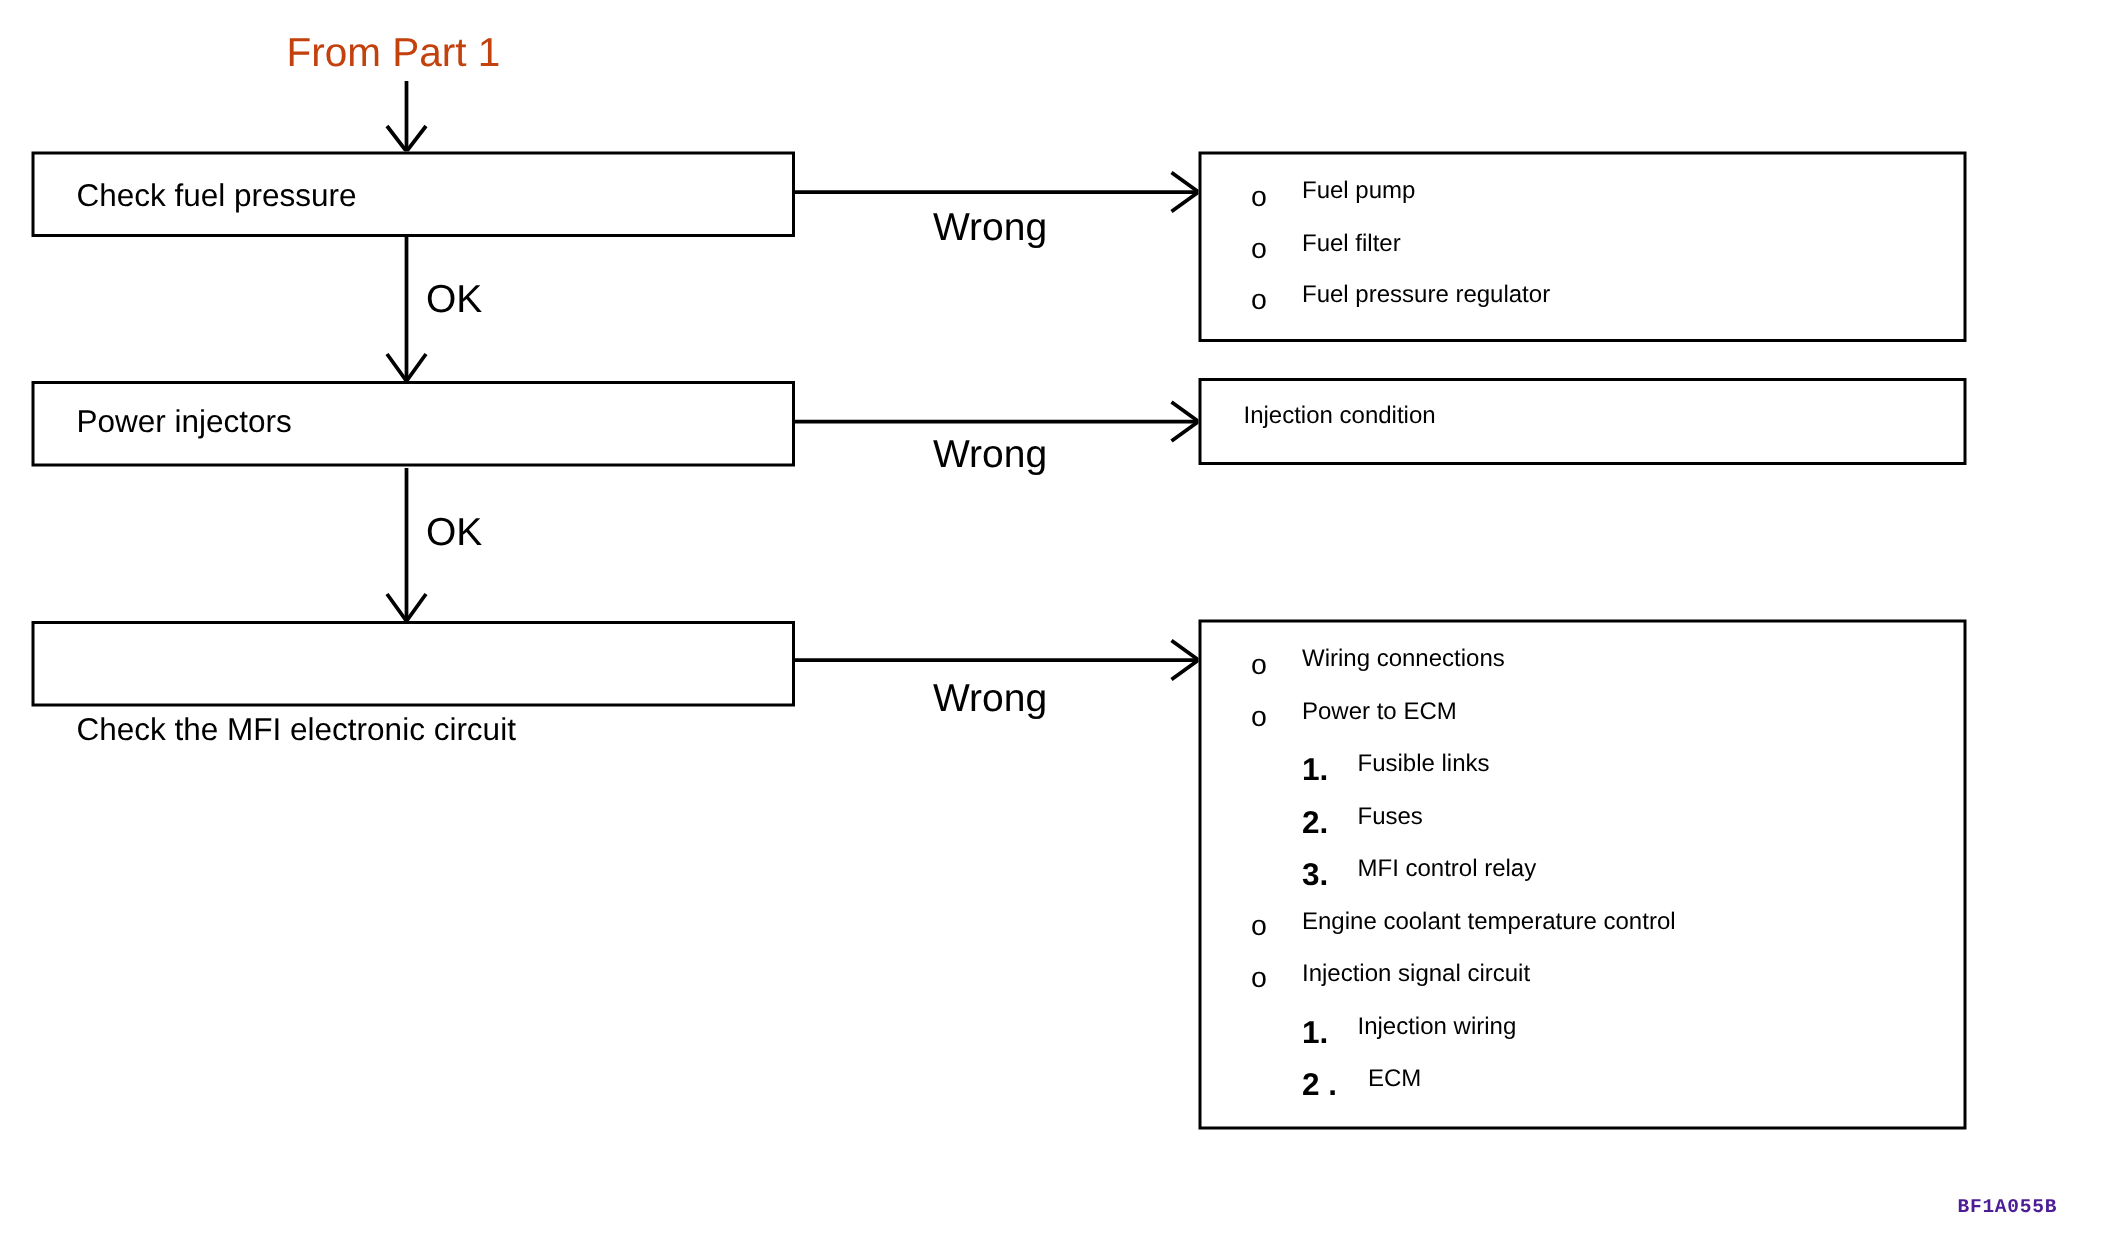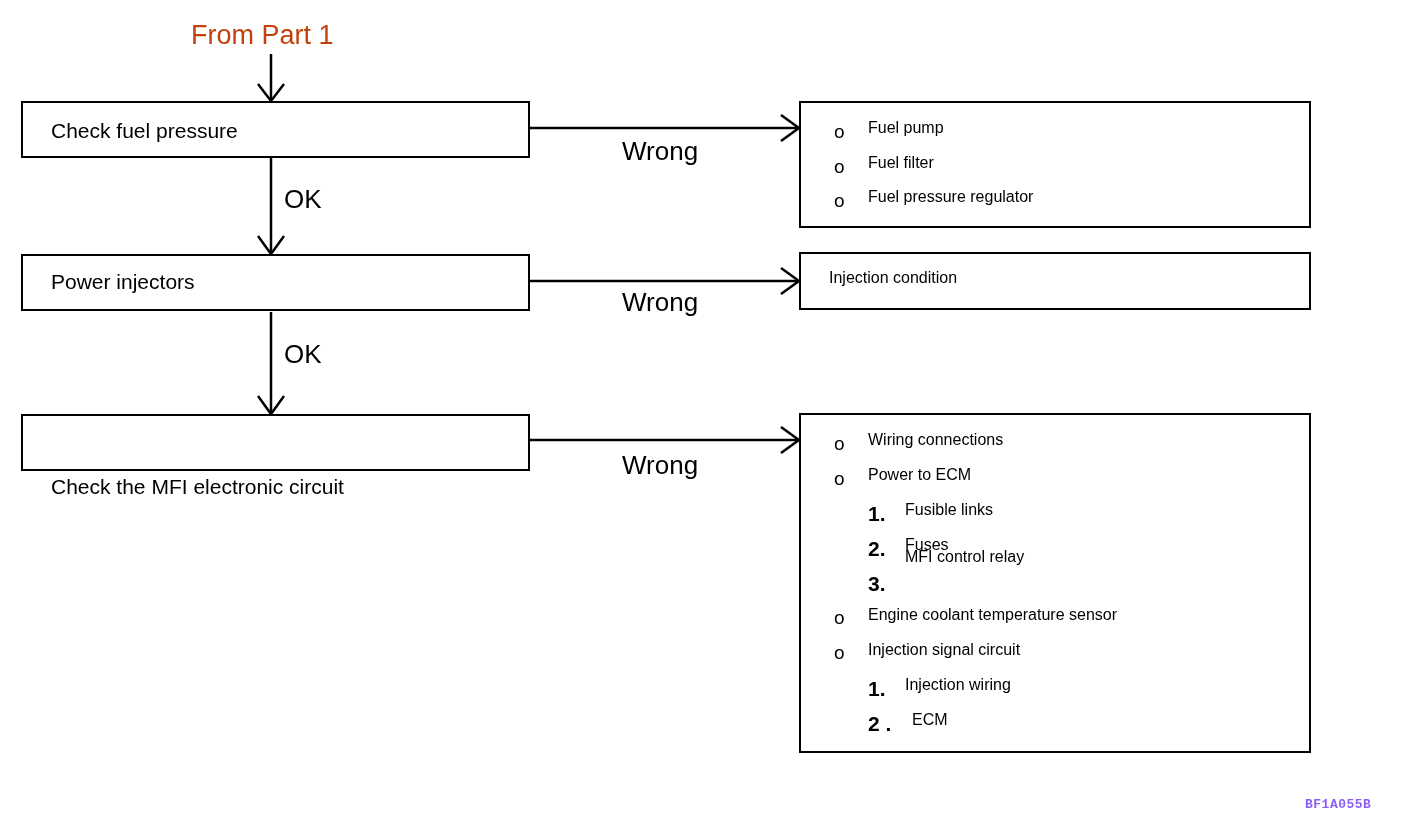--- a/index.html
+++ b/index.html
@@ -46,21 +46,21 @@
     white-space: nowrap;
     color: #c2410c;
   }
   .fig-id {
     position: absolute;
     font-family: "Liberation Mono", monospace;
     font-size: 13px;
     font-weight: bold;
     letter-spacing: 0.5px;
     white-space: nowrap;
-    color: #8b5cf6;
+    color: #4c1d95;
   }
   .list-item {
     position: absolute;
     font-size: 16px;
     line-height: 1;
     white-space: nowrap;
     color: #000000;
   }
   .bullet-mark {
     position: absolute;
@@ -170,24 +170,24 @@
   <div class="bullet-mark" style="left:834px; top:469px;">o</div>
   <div class="list-item" style="left:868px; top:467px;">Power to ECM</div>
 
   <div class="num-mark" style="left:868px; top:503px;">1.</div>
   <div class="list-item" style="left:905px; top:502px;">Fusible links</div>
 
   <div class="num-mark" style="left:868px; top:538px;">2.</div>
   <div class="list-item" style="left:905px; top:537px;text-align:center;">Fuses</div>
 
   <div class="num-mark" style="left:868px; top:573px;">3.</div>
-  <div class="list-item" style="left:905px; top:549px;">MFI control relay</div>
+  <div class="list-item" style="left:905px; top:572px;">MFI control relay</div>
 
   <div class="bullet-mark" style="left:834px; top:608px;">o</div>
-  <div class="list-item" style="left:868px; top:607px;">Engine coolant temperature sensor</div>
+  <div class="list-item" style="left:868px; top:607px;">Engine coolant temperature control</div>
 
   <div class="bullet-mark" style="left:834px; top:643px;">o</div>
   <div class="list-item" style="left:868px; top:642px;">Injection signal circuit</div>
 
   <div class="num-mark" style="left:868px; top:678px;">1.</div>
   <div class="list-item" style="left:905px; top:677px;">Injection wiring</div>
 
   <div class="num-mark" style="left:868px; top:713px;">2 .</div>
   <div class="list-item" style="left:912px; top:712px;text-align:right;">ECM</div>
 

